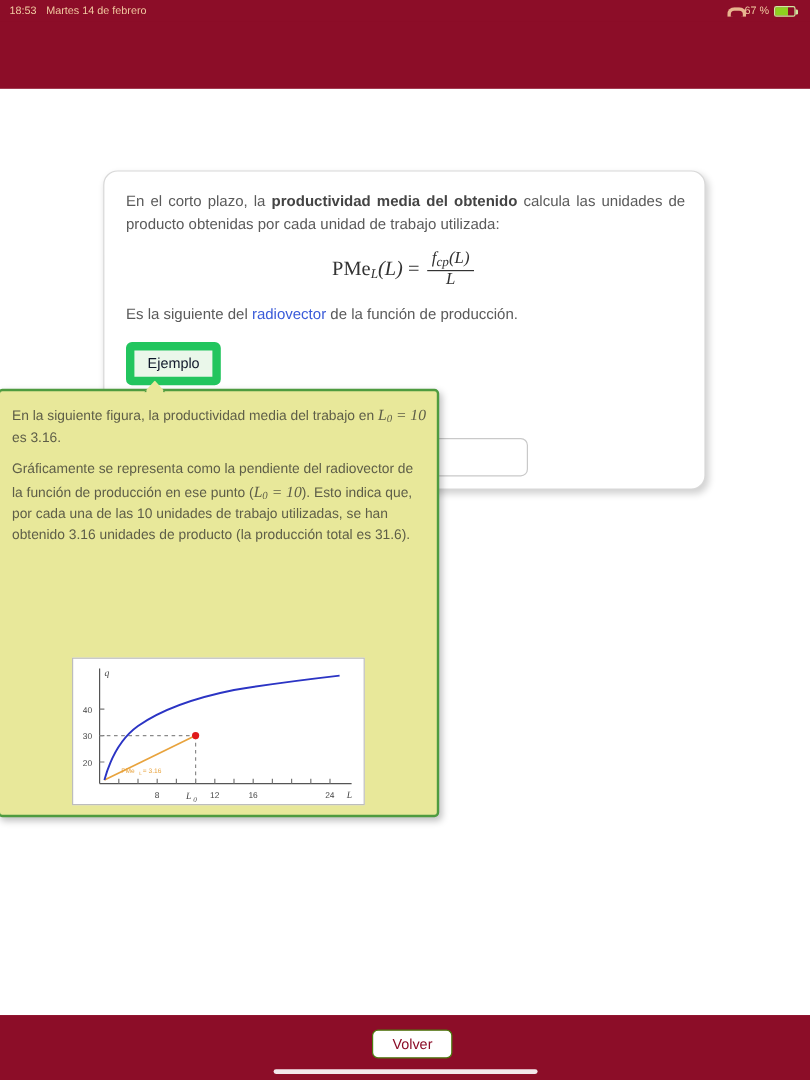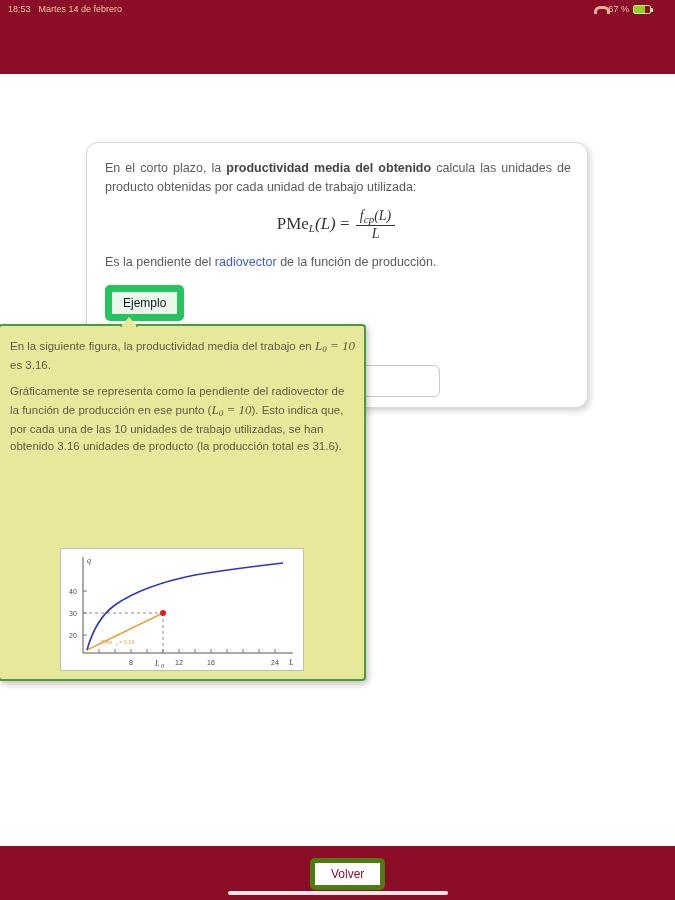--- a/index.html
+++ b/index.html
@@ -18,21 +18,21 @@
 
   
   .statusbar {
     position: absolute; top: 0; left: 0; width: 675px; height: 18px;
     background: #8c0d28;
     color: #f0c9a0;
     font-size: 9px;
     display: flex; align-items: center;
   }
   .sb-left { display: flex; align-items: center; gap: 8px; padding-left: 8px; }
-  .sb-right { margin-left: auto; display: flex; align-items: center; gap: 4px; padding-right: 24px; }
+  .sb-right { margin-left: auto; display: flex; align-items: center; gap: 4px; padding-right: 12px; }
   .wifi-icon { display:inline-block; width:10px; height:8px; position:relative; }
   .wifi-icon::before {
     content:""; position:absolute; left:0; top:1px;
     border: 3px solid #e8b58f; border-bottom:none; border-radius: 6px 6px 0 0;
     width:10px; height:5px;
   }
   .battery {
     display:inline-block; width: 18px; height: 9px;
     border: 1px solid #cfe8a0; border-radius: 2px; position: relative;
     background: linear-gradient(to right, #8ed11f 0 67%, transparent 67% 100%);
@@ -154,21 +154,21 @@
 
   
   .bottombar {
     position: absolute; left: 0; top: 846px; width: 675px; height: 54px;
     background: #8c0d28;
   }
   .btn-volver {
     position: absolute; left: 310px; top: 12px;
     padding: 4px 16px;
     background: #fff;
-    border: 5px solid #4d7c0f;
+    border: 1px solid #4d7c0f;
     border-radius: 5px;
     color: #8c0d28;
     font-size: 12px;
     cursor: pointer;
   }
   .home-indicator {
     position: absolute; left: 228px; top: 45px; width: 220px; height: 4px;
     background: #f3e6ea; border-radius: 3px;
   }
 </style>
@@ -203,21 +203,21 @@
       <div class="formula">
         <span>PMe</span><span class="sub it">L</span><span class="it">(L)</span>
         <span>=</span>
         <span class="frac">
           <span class="num"><span>f</span><span class="sub">cp</span><span>(L)</span></span>
           <span class="den">L</span>
         </span>
       </div>
 
       <p class="p2">
-        <span>Es la pendiente del </span><span class="link-blue">radiovector</span><span> de la función de producción.</span>
+        <span>Es la siguiente del </span><span class="link-blue">radiovector</span><span> de la función de producción.</span>
       </p>
 
       <div class="btn-ejemplo">Ejemplo</div>
     </div>
 
     <div class="btn-mas">ás...</div>
 
     <div class="popup">
       <div class="popup-notch"></div>
 

